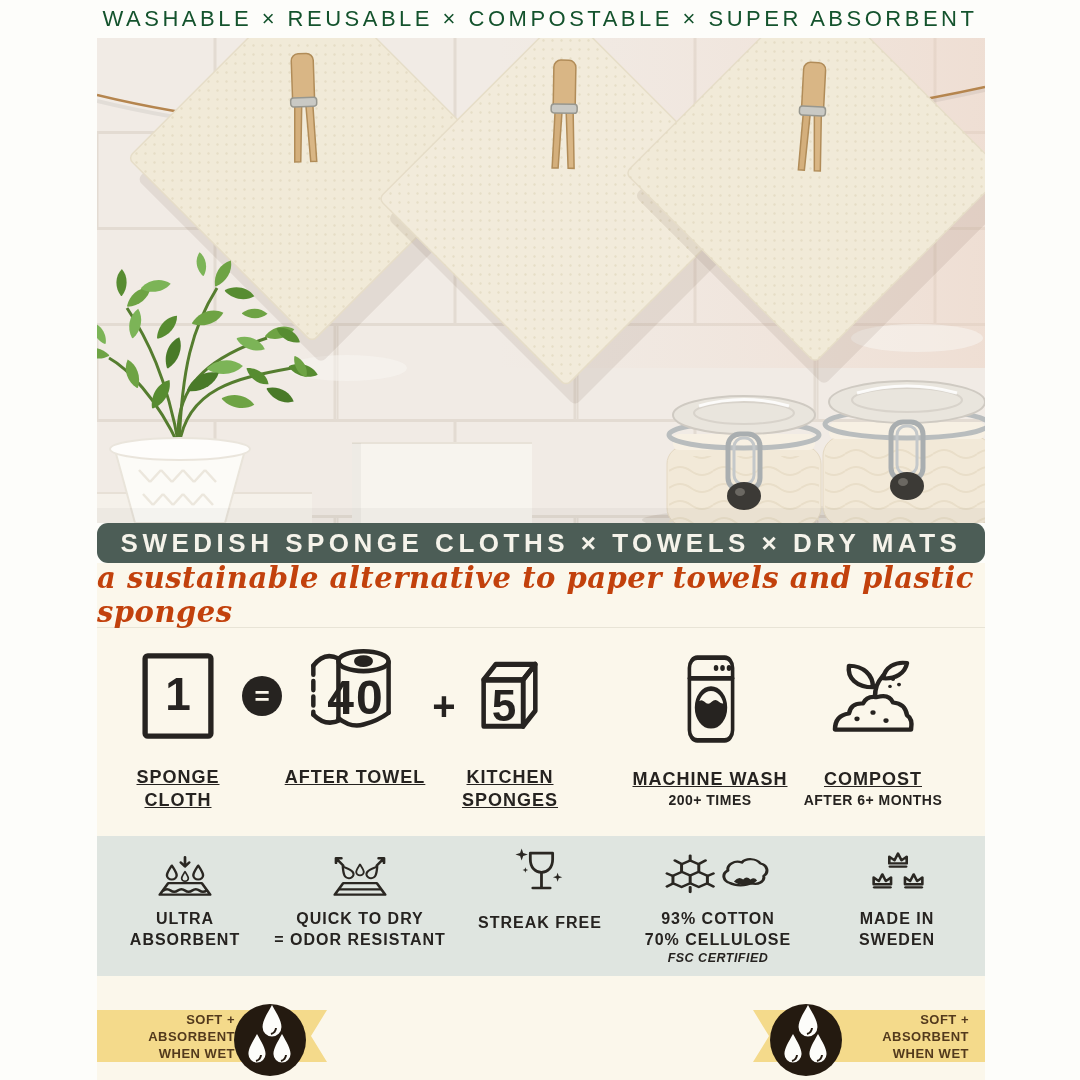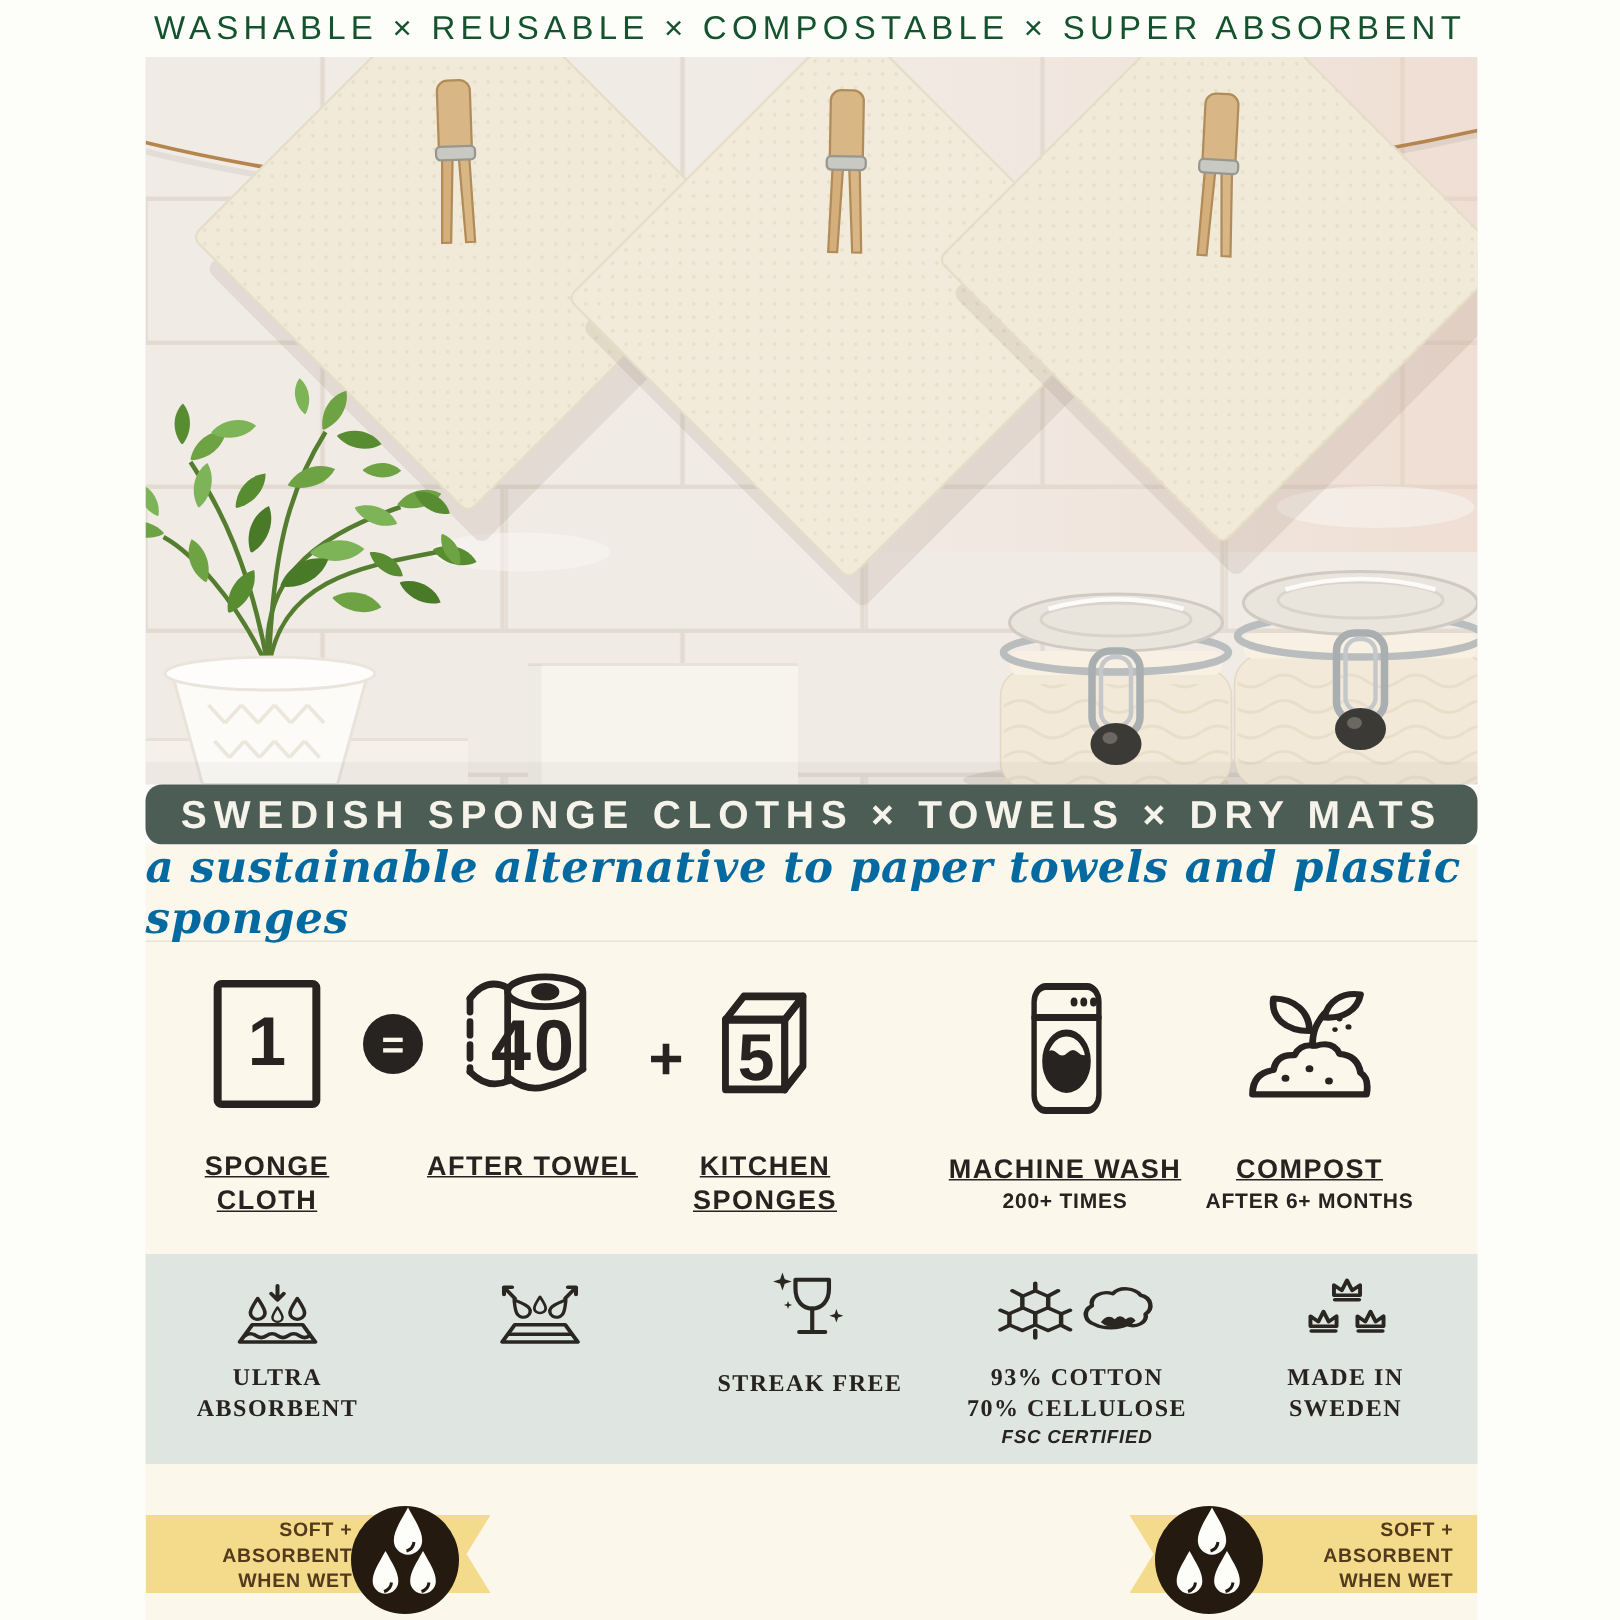--- a/index.html
+++ b/index.html
@@ -5,34 +5,34 @@
   html,body{margin:0;padding:0;background:#e8e8e8;}
   .poster{position:relative;width:1080px;height:1080px;background:#fdfdfa;overflow:hidden;
           font-family:"Liberation Sans",sans-serif;color:#2a2620;margin:0 auto;}
   .title-bar{position:absolute;left:0;top:0;width:1080px;height:38px;display:flex;align-items:center;justify-content:center;}
   .title-bar span{font-size:22px;font-weight:normal;letter-spacing:3.5px;color:#14532d;}
   .photo-wrap{position:absolute;left:97px;top:38px;width:888px;height:485px;overflow:hidden;background:#f1ebe5;}
   .teal-band{position:absolute;left:97px;top:523px;width:888px;height:40px;background:#4c5d56;display:flex;align-items:center;justify-content:center;border-radius:11px;}
   .teal-band span{color:#f5f3ea;font-size:26px;font-weight:bold;letter-spacing:4.5px;}
   .lower{position:absolute;left:97px;top:563px;width:888px;height:517px;background:#fbf7eb;}
   .tagline{position:absolute;left:0;top:0;width:888px;height:64px;display:flex;align-items:center;justify-content:center;
-           font-family:"DejaVu Serif",serif;font-style:italic;font-weight:bold;font-size:29px;color:#0369a1;letter-spacing:.5px;}
+           font-family:"DejaVu Serif",serif;font-style:italic;font-weight:bold;font-size:29px;color:#c2410c;letter-spacing:.5px;}
   .row1{position:absolute;left:0;top:64px;width:888px;height:209px;border-top:1px solid rgba(120,110,90,.14);}
   .features{position:absolute;left:0;top:273px;width:888px;height:140px;background:#dfe5e0;}
   .abs{position:absolute;}
   .ic svg{display:block;}
   .num{position:absolute;font-weight:bold;color:#262320;line-height:1;}
   .eq-circle{position:absolute;width:40px;height:40px;border-radius:50%;background:#262320;display:flex;align-items:center;justify-content:center;}
   .eq-circle span{color:#fbf7eb;font-size:26px;font-weight:bold;}
   .plus{position:absolute;font-size:40px;font-weight:bold;color:#262320;line-height:1;}
   .lbl{position:absolute;width:220px;text-align:center;font-weight:bold;font-size:18px;line-height:23px;letter-spacing:1px;color:#262320;}
   .lbl .ln{display:block;text-decoration:underline;}
   .sub{position:absolute;width:220px;text-align:center;font-weight:bold;font-size:14px;letter-spacing:.5px;color:#262320;}
   .flbl{position:absolute;width:220px;text-align:center;font-weight:bold;font-size:16px;line-height:21px;letter-spacing:1px;color:#262320;}
-  .flbl .ln{display:block;font-family:Liberation Serif, serif;}
+  .flbl .ln{display:block;}
   .note{position:absolute;width:220px;text-align:center;font-weight:bold;font-style:italic;font-size:12.5px;letter-spacing:.5px;color:#262320;}
   .ribbon{position:absolute;top:447px;height:52px;background:#f4da8b;display:flex;flex-direction:column;justify-content:center;align-items:center;}
   .ribbon .r1,.ribbon .r2{display:block;font-weight:bold;font-size:13px;line-height:17px;letter-spacing:.5px;color:#533a1d;text-align:right;}
   .ribbon-left{left:0;width:230px;clip-path:polygon(0 0,100% 0,calc(100% - 16px) 50%,100% 100%,0 100%);padding:0;}
   .ribbon-left .txt{padding-right:92px;padding-left:10px;}
   .ribbon-right{left:656px;width:232px;clip-path:polygon(0 0,100% 0,100% 100%,0 100%,16px 50%);}
   .ribbon-right .txt{padding-right:16px;padding-left:104px;}
   .drop-badge{position:absolute;top:439px;width:76px;height:76px;}
 </style>
 </head>
@@ -366,20 +366,24 @@
           <use href="#crown" transform="translate(33,2)"></use>
           <use href="#crown" transform="translate(6,42)"></use>
           <use href="#crown" transform="translate(60,42)"></use>
         </svg>
       </div>
 
       <div class="flbl" style="left:-22px;top:72px;">
         <span class="ln">ULTRA</span>
         <span class="ln">ABSORBENT</span>
       </div>
+      <div class="flbl" style="left:153px;top:72px;">
+        <span class="ln">QUICK TO DRY</span>
+        <span class="ln">= ODOR RESISTANT</span>
+      </div>
       <div class="flbl" style="left:333px;top:76px;">
         <span class="ln">STREAK FREE</span>
       </div>
       <div class="flbl" style="left:511px;top:72px;">
         <span class="ln">93% COTTON</span>
         <span class="ln">70% CELLULOSE</span>
       </div>
       <div class="note" style="left:511px;top:115px;">FSC CERTIFIED</div>
       <div class="flbl" style="left:690px;top:72px;">
         <span class="ln">MADE IN</span>

